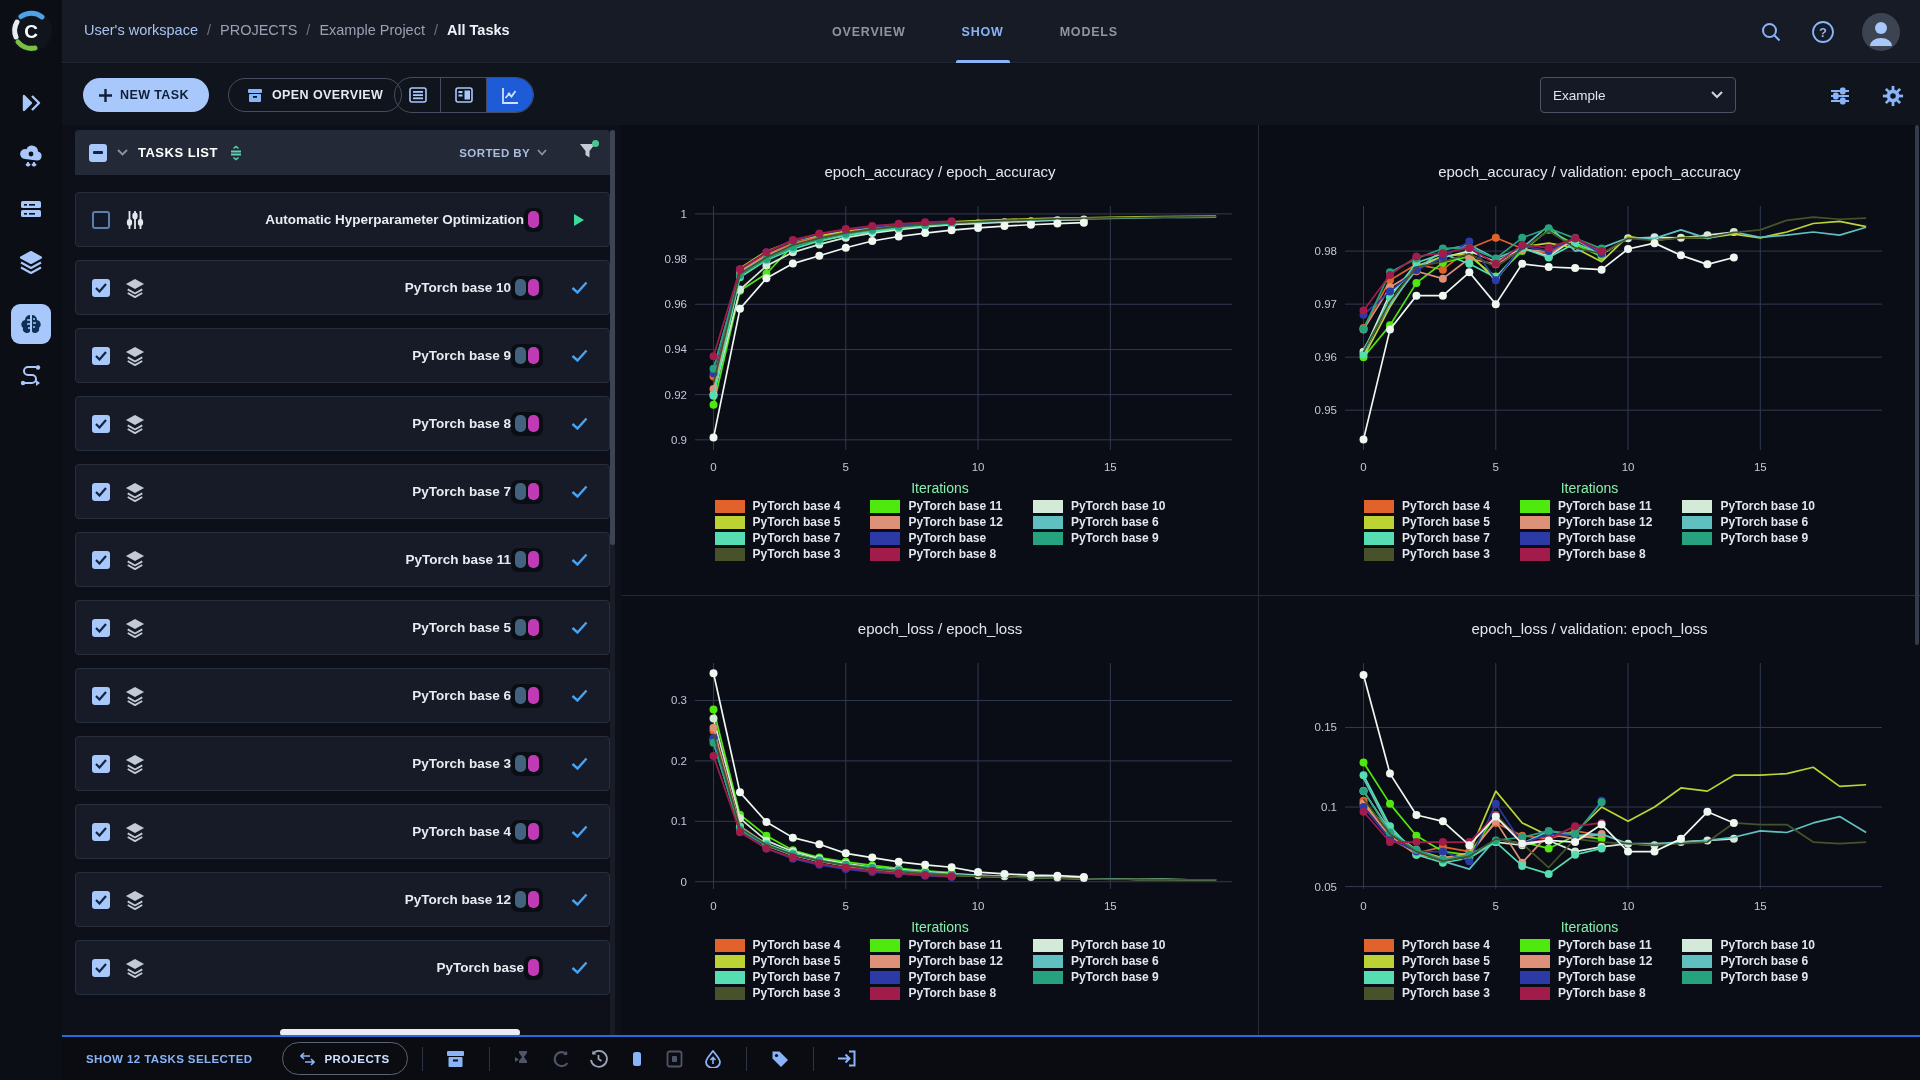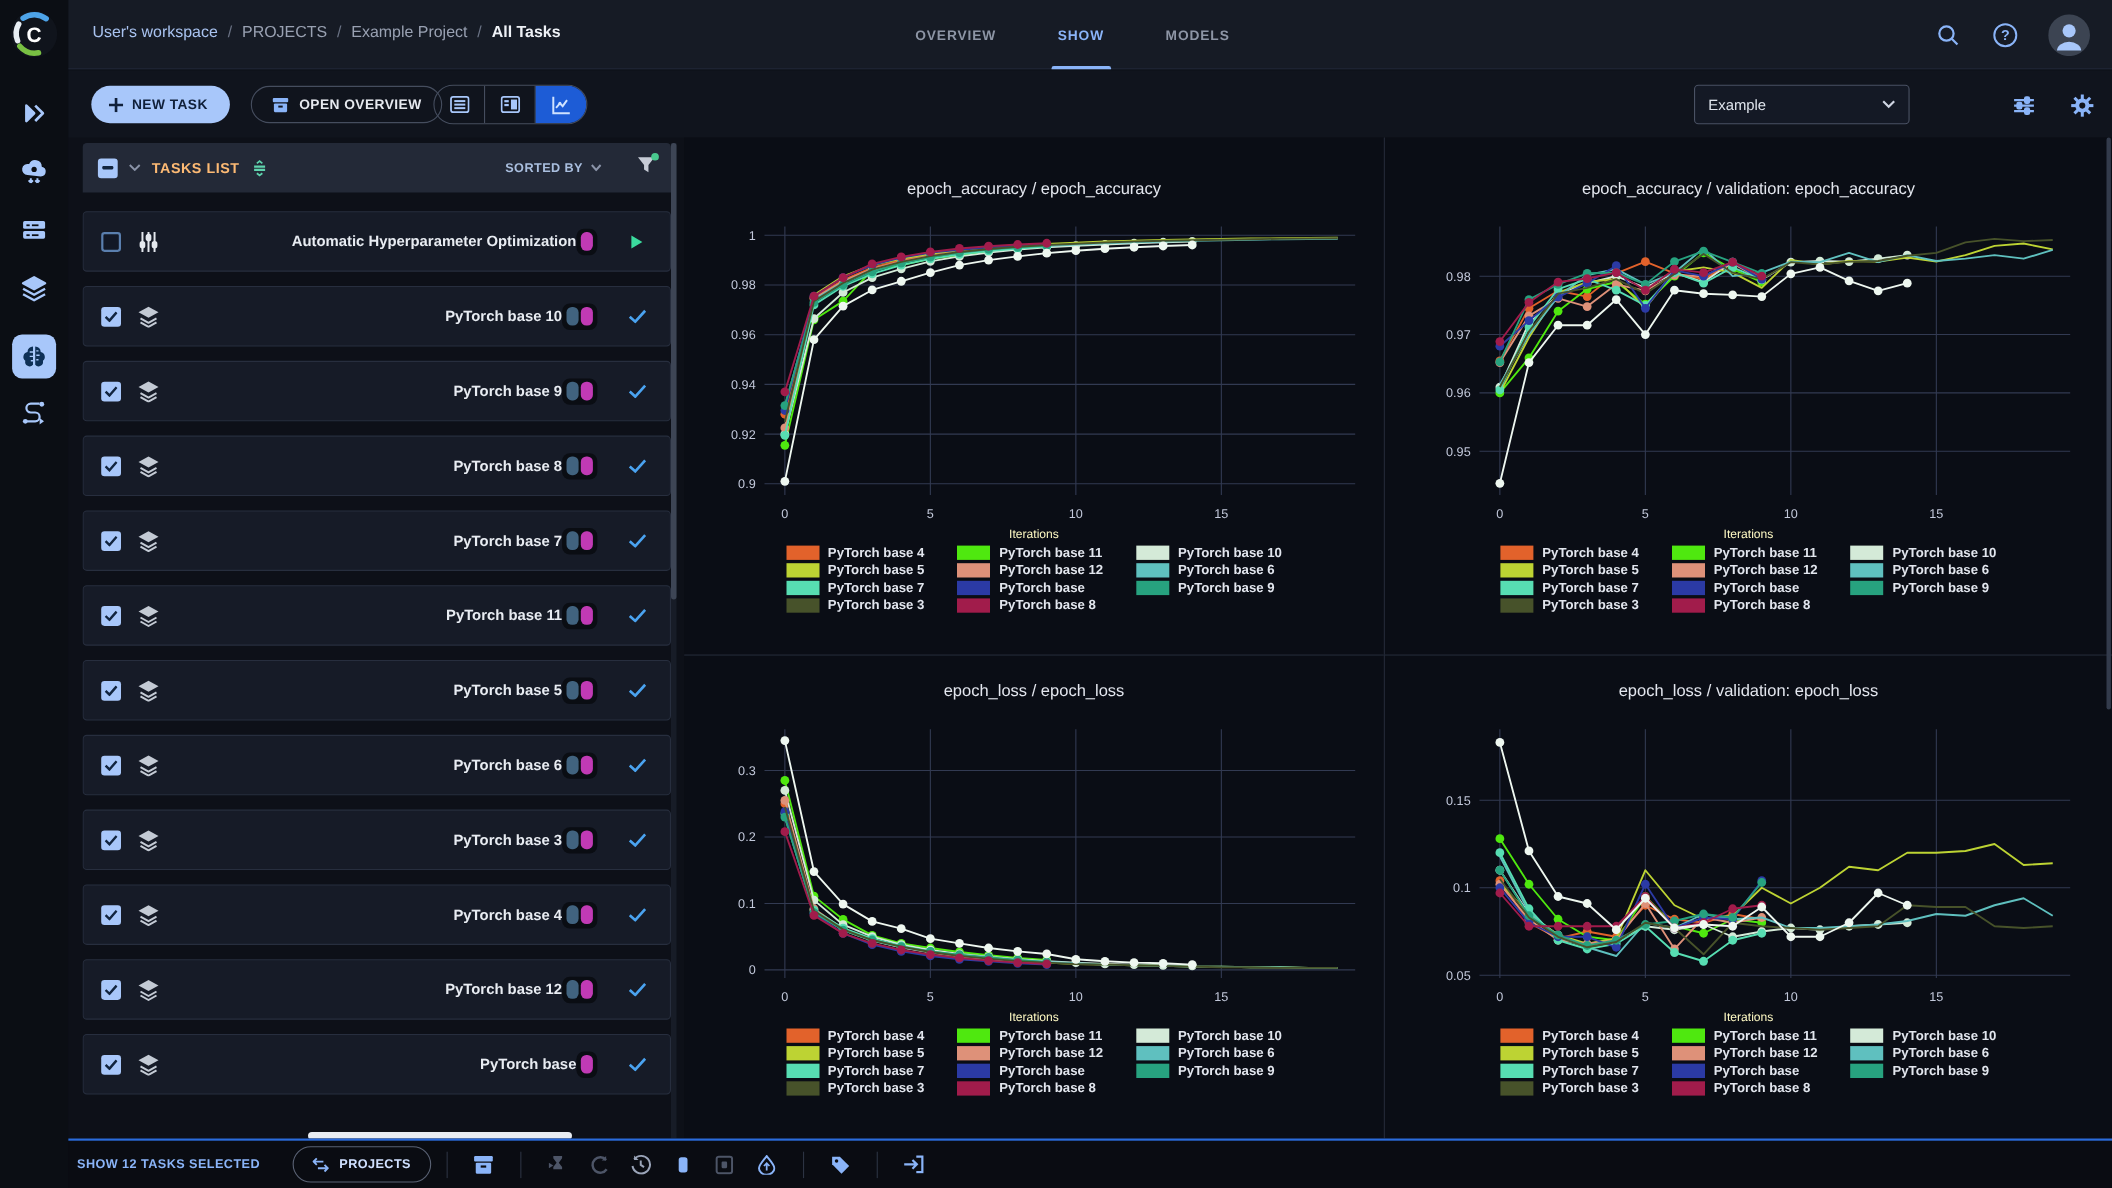--- a/index.html
+++ b/index.html
@@ -34,21 +34,21 @@
   .vt-seg { width:46px; height:100%; display:flex; align-items:center; justify-content:center; cursor:pointer; border-right:1px solid #454d5e; }
   .vt-seg:last-child { border-right:none; }
   .vt-seg.active { background:#1d5cd6; }
   #scalars-select { position:absolute; left:1478px; top:13px; width:196px; height:36px; background:#141925; border:1px solid #4a5264; border-radius:4px; display:flex; align-items:center; padding:0 12px; font-size:13.5px; color:#dfe4ec; cursor:pointer; }
   #scalars-select .caret { margin-left:auto; }
   .tb-icon { position:absolute; top:19px; width:26px; height:26px; cursor:pointer; display:flex; align-items:center; justify-content:center; }
 
   
   #tasks-panel { position:absolute; left:75px; top:130px; width:535px; height:905px; overflow:hidden; }
   #tasks-header { height:45px; background:#232937; border-radius:4px 4px 0 0; display:flex; align-items:center; padding:0 14px; gap:10px; }
-  #tasks-header .title { font-size:13px; font-weight:bold; letter-spacing:.5px; color:#fdba74; }
+  #tasks-header .title { font-size:13px; font-weight:bold; letter-spacing:.5px; color:#ffffff; }
   #tasks-header .sorted { margin-left:auto; font-size:11.5px; font-weight:bold; letter-spacing:.4px; color:#a9bede; display:flex; align-items:center; gap:7px; cursor:pointer; }
   #task-rows { margin-top:17px;text-align:right; }
   .task-row { width:535px; height:55px; margin-bottom:13px; background:#161b27; border:1px solid #272e3e; border-radius:4px; display:flex; align-items:center; padding:0 14px 0 16px; cursor:pointer; }
   .task-name { font-size:13.5px; font-weight:bold; color:#e8ecf2; flex:1; margin-left:12px; white-space:nowrap; overflow:hidden; }
   .type-icon { margin-left:14px; width:22px; display:flex; justify-content:center; }
   .cb { width:18px; height:18px; border-radius:3px; flex:none; display:flex; align-items:center; justify-content:center; cursor:pointer; }
   .cb.checked { background:#a8c7fa; }
   .cb.unchecked { background:#121826; border:2px solid #5a7fae; }
   .cb.indeterminate { background:#a8c7fa; }
   .cb .bar { width:10px; height:2.5px; background:#12253f; border-radius:1px; }
@@ -60,30 +60,30 @@
   #h-scroll-thumb { position:absolute; left:280px; top:1029px; width:240px; height:7px; background:#e9edf2; border-radius:4px; cursor:pointer; z-index:3; }
 
   
   #charts { position:absolute; left:622px; top:125px; width:1298px; height:910px; background:#0a0d15; display:grid; grid-template-columns:636px 662px; grid-template-rows:470px 440px; }
   .chart-cell { overflow:hidden; }
   .chart-cell.r { border-left:1px solid #242a38; }
   .chart-cell.b { border-top:1px solid #242a38; }
   .chart-title { text-align:center; font-size:15px; color:#e3e6ee; margin-top:38px; }
   .chart-cell.b .chart-title { margin-top:24px; }
   .chart-plot { display:block; margin:14px auto 0; }
-  .chart-xlabel { text-align:center; font-size:11px; color:#fef9c3; margin-top:0px; }
+  .chart-xlabel { text-align:center; font-size:14px; color:#86efac; margin-top:0px; }
   .legend { display:grid; grid-template-columns:repeat(3,auto); gap:2px 30px; width:max-content; margin:3px auto 0; }
   .legend-item { display:flex; align-items:center; gap:8px; cursor:pointer; }
   .legend-swatch { width:30px; height:13px; flex:none; }
   .legend-label { font-size:12px; font-weight:bold; color:#e2e6ee; white-space:nowrap; }
   #chart-scroll { position:absolute; right:1px; top:125px; width:4px; height:520px; background:#333b4c; border-radius:2px; cursor:pointer; }
 
   
   #footer { position:absolute; left:62px; top:1035px; width:1858px; height:45px; background:#0a0c12; border-top:2px solid #2a6bdb; display:flex; align-items:center; z-index:4; }
-  #show-selected { margin-left:8px; font-size:11.5px; font-weight:bold; letter-spacing:.4px; color:#8ab4f8; cursor:pointer; }
+  #show-selected { margin-left:24px; font-size:11.5px; font-weight:bold; letter-spacing:.4px; color:#8ab4f8; cursor:pointer; }
   #compare-btn { margin-left:30px; height:33px; padding:0 17px; border:1px solid #5a6274; border-radius:17px; background:transparent; display:flex; align-items:center; gap:9px; cursor:pointer; }
   #compare-btn span { font-size:11.5px; font-weight:bold; letter-spacing:.4px; color:#cfe0ff; }
   .f-div { width:1px; height:24px; background:#2c3342; margin:0 14px; }
   .f-icon { width:38px; height:34px; display:flex; align-items:center; justify-content:center; cursor:pointer; }
 </style>
 </head>
 <body>
 
 <aside id="sidebar">
   <div class="abs" style="left:9px;top:9px;width:44px;height:44px;cursor:pointer;">

